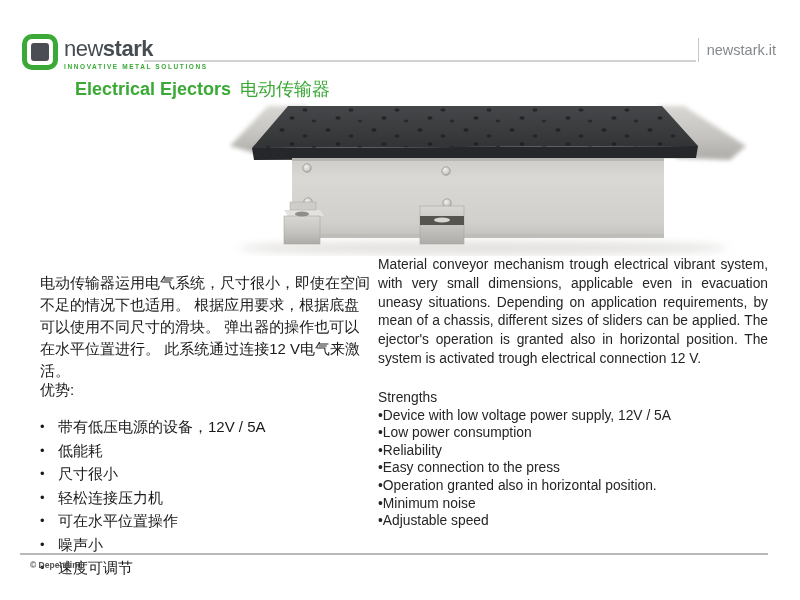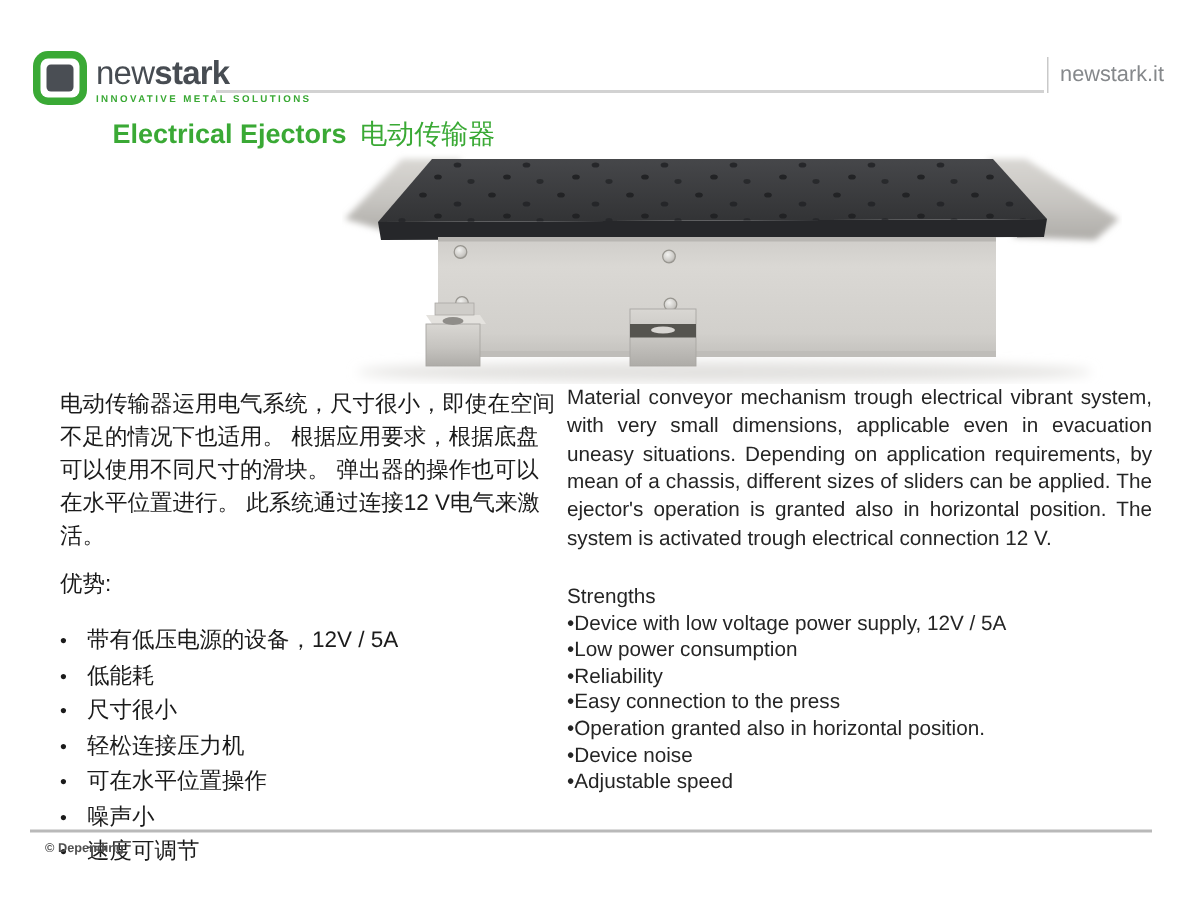--- a/index.html
+++ b/index.html
@@ -28,21 +28,21 @@
   .site { position:absolute; top:38px; right:24px; display:flex; align-items:center; }
   .site-bar { width:1px; height:24px; background:#c9c9c9; margin-right:8px; }
   .site-text { font-size:14.5px; color:#85888b; }
   
   .title { position:absolute; left:75px; top:77px; font-size:18px; font-weight:600; color:#3aa935; }
   .title .zh { margin-left:9px; font-weight:500; }
   
   .product { position:absolute; left:228px; top:98px; width:520px; height:158px; }
   
   .zh-para {
-    position:absolute; left:40px; top:259px; width:332px;
+    position:absolute; left:40px; top:272px; width:332px;
     font-size:15px; line-height:22px; color:#1b1b1b;
   }
   .zh-list { position:absolute; left:40px; top:378px; width:320px; font-size:15px; color:#1b1b1b; }
   .zh-list-title { line-height:23px; margin-bottom:14px; }
   .zh-list ul { list-style:none; }
   .zh-list li { line-height:23.5px; display:flex; }
   .zh-bullet { width:18px; flex:none; font-size:13px; }
   .en-para {
     position:absolute; left:378px; top:256px; width:390px;
     font-size:13.8px; line-height:18.8px; text-align:justify; color:#252525;
@@ -186,21 +186,21 @@
 
   <p class="en-para">Material conveyor mechanism trough electrical vibrant system, with very small dimensions, applicable even in evacuation uneasy situations. Depending on application requirements, by mean of a chassis, different sizes of sliders can be applied. The ejector's operation is granted also in horizontal position. The system is activated trough electrical connection 12 V.</p>
   <div class="en-list">
     <div class="en-list-title">Strengths</div>
     <ul>
       <li>•Device with low voltage power supply, 12V / 5A</li>
       <li>•Low power consumption</li>
       <li>•Reliability</li>
       <li>•Easy connection to the press</li>
       <li>•Operation granted also in horizontal position.</li>
-      <li>•Device noise</li>
+      <li>•Minimum noise</li>
       <li>•Adjustable speed</li>
     </ul>
   </div>
 
   <div class="footer-rule"></div>
   <div class="footer">
     <span class="footer-copy">© Depending</span>
   </div>
 
 </div>

